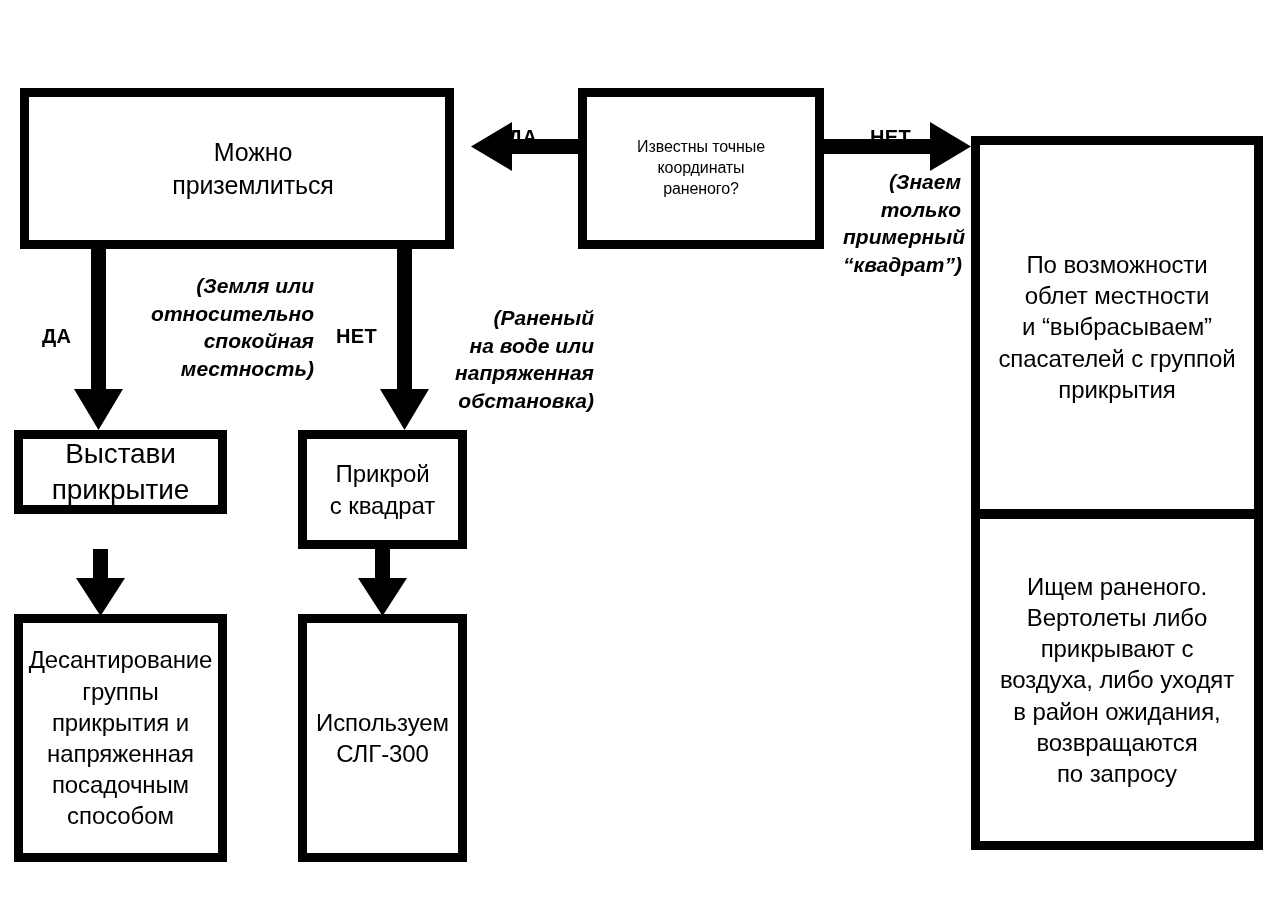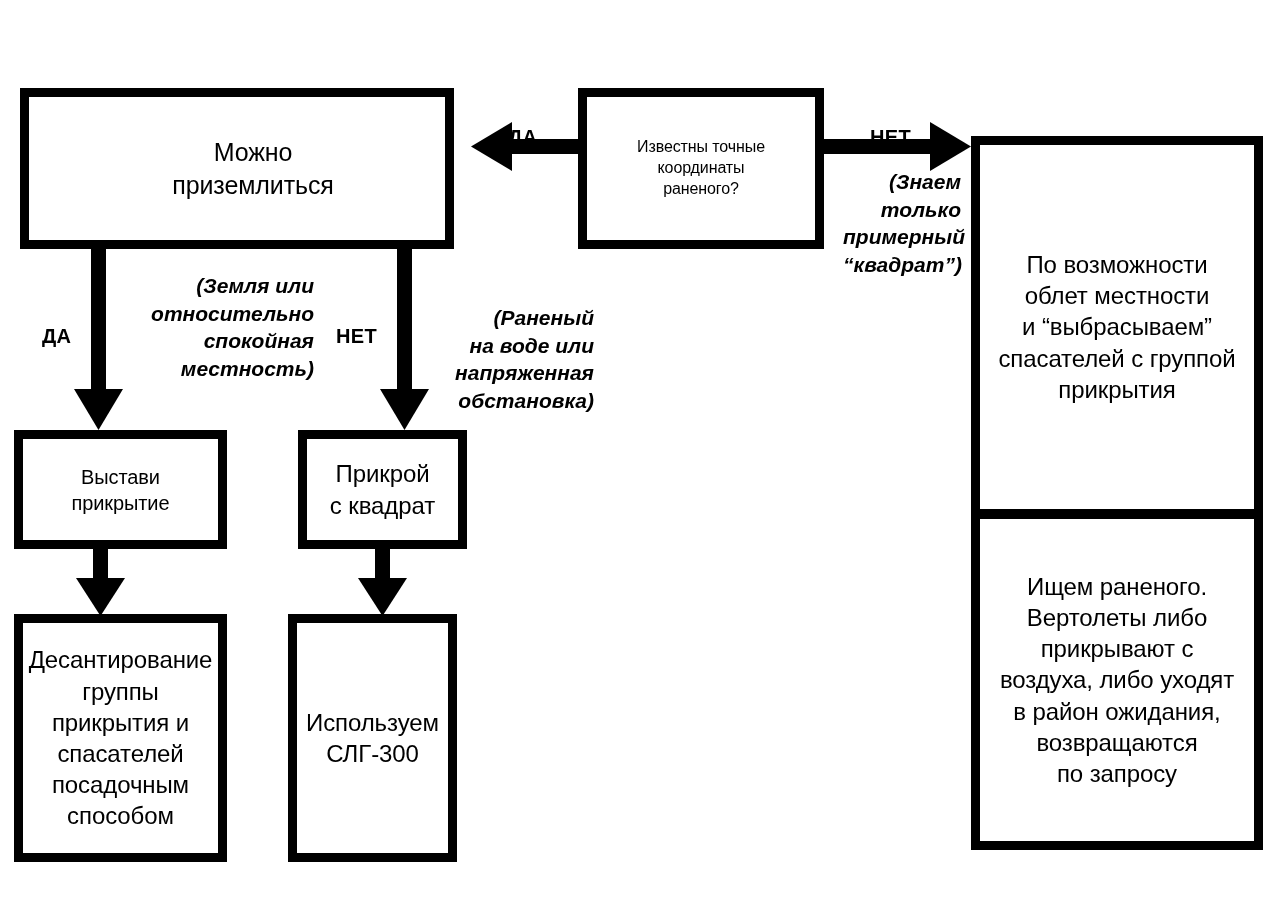--- a/index.html
+++ b/index.html
@@ -42,24 +42,24 @@
     text-align: center;
     line-height: 1.30;
     font-weight: 400;
     letter-spacing: -0.1px;
     white-space: pre-line;
   }
   
   #node-can-land      { left: 20px;  top: 88px;  width: 434px; height: 161px; font-size: 25px; padding-left: 32px; }
   #node-question      { left: 578px; top: 88px;  width: 246px; height: 161px; font-size: 16px; }
   #node-overfly       { left: 971px; top: 88px;  width: 292px; height: 382px; font-size: 24px; margin-top: 48px; }
-  #node-set-cover     { left: 14px;  top: 430px; width: 213px; height: 119px; font-size: 20px; }
+  #node-set-cover     { left: 14px;  top: 430px; width: 213px; height: 84px; font-size: 28px; }
   #node-cover-air     { left: 298px; top: 430px; width: 169px; height: 119px; font-size: 24px; }
   #node-landing-drop  { left: 14px;  top: 614px; width: 213px; height: 248px; font-size: 24px; }
-  #node-slg300        { left: 288px; top: 614px; width: 169px; height: 248px; font-size: 24px; }
+  #node-slg300        { left: 298px; top: 614px; width: 169px; height: 248px; font-size: 24px; }
   #node-search        { left: 971px; top: 510px; width: 292px; height: 340px; font-size: 24px; }
 
   .edge-label {
     position: absolute;
     font-weight: bold;
     font-size: 20px;
     letter-spacing: 0.3px;
     white-space: nowrap;
     margin-top: 16px;
   }
@@ -141,21 +141,21 @@
 
   <div class="node" id="node-set-cover">Выстави
 прикрытие</div>
 
   <div class="node" id="node-cover-air">Прикрой
 с квадрат</div>
 
   <div class="node" id="node-landing-drop">Десантирование
 группы
 прикрытия и
-спасателей
+напряженная
 посадочным
 способом</div>
 
   <div class="node" id="node-slg300">Используем
 СЛГ-300</div>
 
   <div class="node" id="node-search">Ищем раненого.
 Вертолеты либо
 прикрывают с
 воздуха, либо уходят

